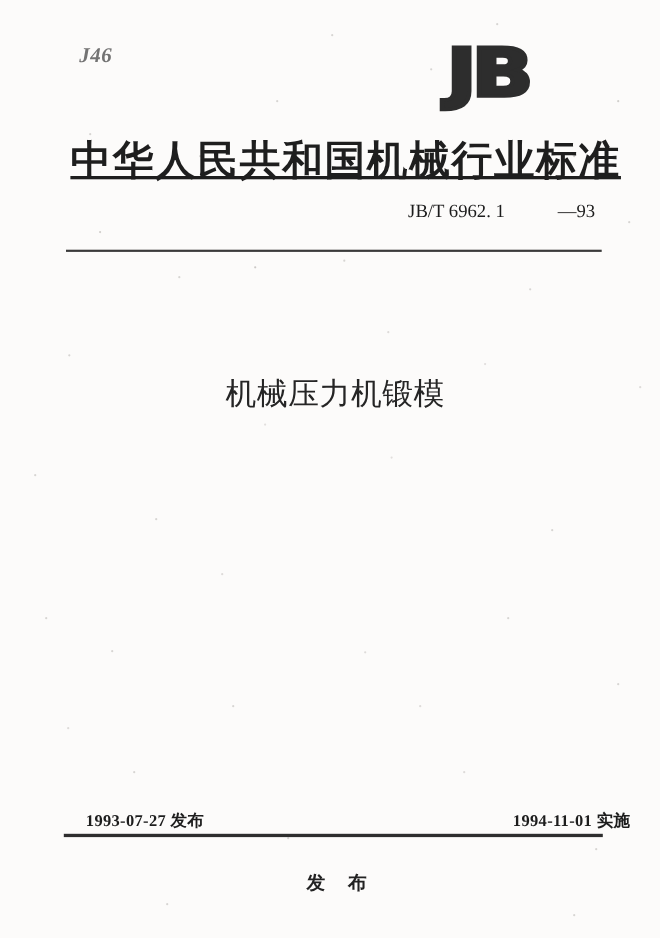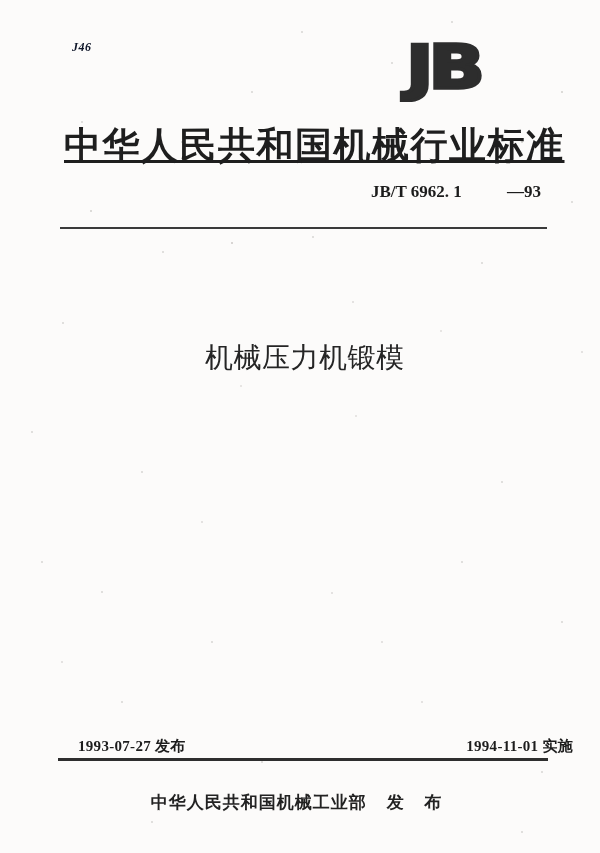--- a/index.html
+++ b/index.html
@@ -36,43 +36,43 @@
       581px 351px 0 0 rgba(130,125,120,.25),201px 521px 0 0 rgba(130,125,120,.25),
       461px 561px 0 0 rgba(130,125,120,.3), 101px 591px 0 0 rgba(130,125,120,.3),
       381px 641px 0 0 rgba(130,125,120,.25),521px 831px 0 0 rgba(130,125,120,.3),
       151px 821px 0 0 rgba(130,125,120,.3), 61px 661px 0 0 rgba(130,125,120,.25),
       571px 201px 0 0 rgba(130,125,120,.3), 251px 91px 0 0 rgba(130,125,120,.3),
       181px 141px 0 0 rgba(130,125,120,.3), 355px 415px 0 0 rgba(130,125,120,.22),
       240px 385px 0 0 rgba(130,125,120,.22),440px 330px 0 0 rgba(130,125,120,.22);
   }
   .doc-class{
     position:absolute;left:72px;top:40px;
-    font-size:12px;font-weight:bold;font-style:italic;
-    letter-spacing:.5px;color:#0f172a;
+    font-size:19px;font-weight:bold;font-style:italic;
+    letter-spacing:.5px;color:#737373;
   }
   .jb-logo{
     position:absolute;left:406px;top:36px;
     font-family:"DejaVu Sans","Liberation Sans",sans-serif;
     font-size:74px;font-weight:bold;line-height:1;
     color:#2d2d2d;
     -webkit-text-stroke:4px #2d2d2d;
     letter-spacing:-5px;
     transform:scaleY(.82);transform-origin:top left;
   }
   .header-title{
     position:absolute;left:64px;top:121px;width:478px;
     font-size:37px;font-weight:bold;
     letter-spacing:1.5px;white-space:nowrap;
     color:#1e1e1e;
     text-decoration:underline;
   }
   .std-line{
     position:absolute;left:371px;top:182px;width:170px;
     display:flex;justify-content:space-between;align-items:baseline;
-    font-size:17px;font-weight:bold;color:#1c1c1c;
+    font-size:17px;font-weight:normal;color:#1c1c1c;
   }
   .rule-top{
     position:absolute;left:60px;top:227px;width:487px;height:2px;
     background:#3a3a3a;
   }
   .doc-title{
     position:absolute;left:196px;top:338px;
     font-family:"Liberation Sans","DejaVu Sans",sans-serif;
     font-size:28px;line-height:40px;color:#252525;
     letter-spacing:0.5px;
@@ -121,15 +121,14 @@
 </div>
 
 <div class="dates-row">
   <span>1993-07-27 发布</span>
   <span>1994-11-01 实施</span>
 </div>
 
 <div class="rule-bottom"></div>
 
 <div class="publisher-row">
-  <span>中华人民共和国机械工业部</span>
   <span class="action">发 布</span>
 </div>
 
 </body></html>

